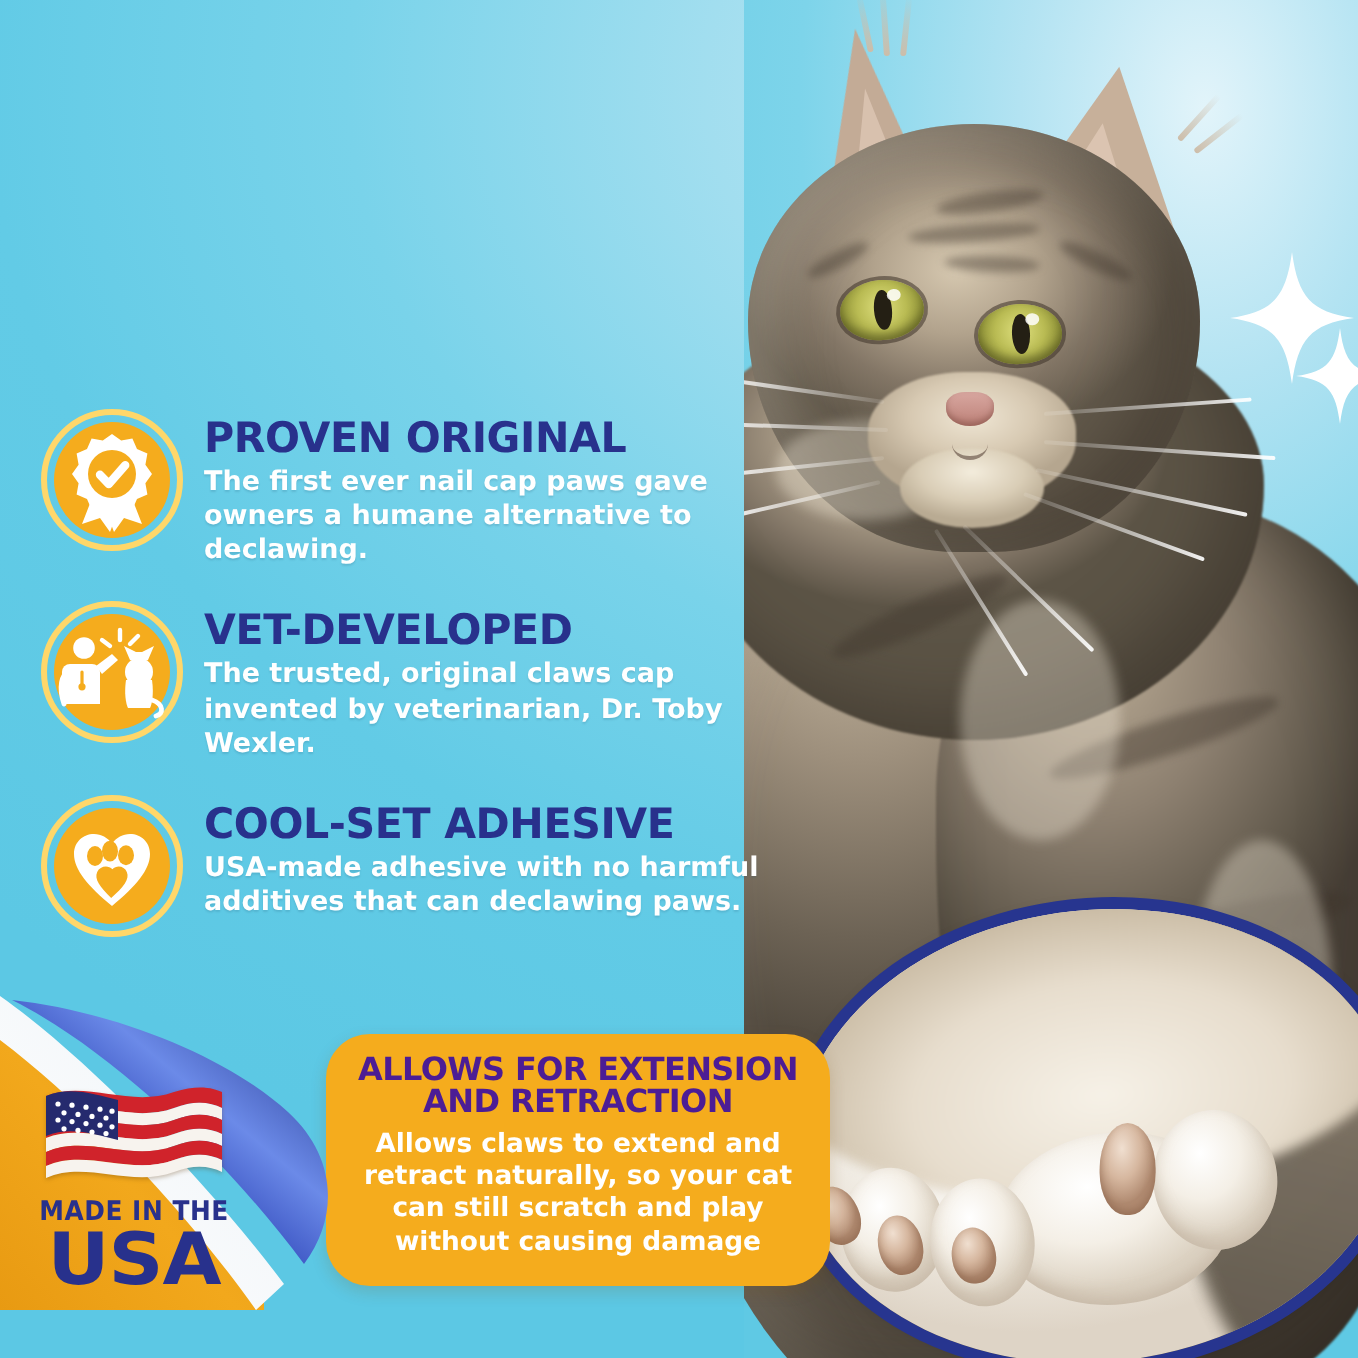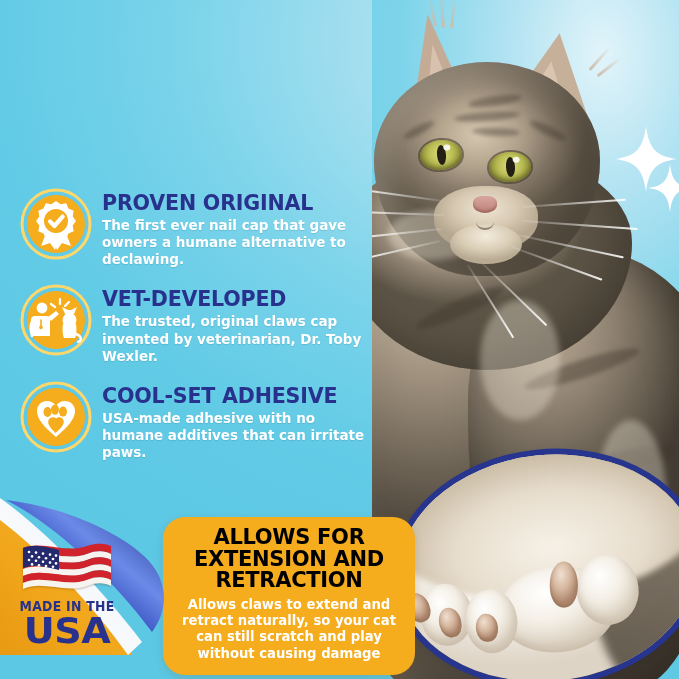--- a/index.html
+++ b/index.html
@@ -228,21 +228,21 @@
     color:#ffffff;
     margin-left:24px;
     margin-top:6px;
     transform:scaleX(1.03);
     transform-origin:left center;
     text-shadow:0 2px 3px rgba(30,80,110,.22);
   }
 
   
   .features{
-    position:absolute; left:20px; top:188px; width:380px;
+    position:absolute; left:20px; top:204px; width:380px;
   }
   .feature{
     display:flex;
     align-items:flex-start;
     margin-bottom:16px;
   }
   .feat-icon{
     flex:0 0 auto;
     width:72px;height:72px;
     margin-right:10px;
@@ -280,23 +280,23 @@
     border-radius:22px;
     padding:10px 14px 13px 14px;
     box-sizing:border-box;
     box-shadow:0 3px 8px rgba(120,80,10,.18);
     text-align:center;
     z-index:6;
   }
   .callout-title{
     font-family:"DejaVu Sans", sans-serif;
     font-weight:bold;
-    font-size:21px;
+    font-size:16px;
     line-height:1.03;
-    color:#000000;
+    color:#4c1d95;
     margin:0 0 5px 0;
     letter-spacing:-.3px;
   }
   .callout-body{
     font-family:"DejaVu Sans", sans-serif;
     font-weight:bold;
     font-size:13.2px;
     line-height:1.23;
     color:#ffffff;
     margin:0;
@@ -436,21 +436,21 @@
           <circle cx="36" cy="36" r="29" fill="#f5ac1d"></circle>
           <path d="M28 40 l-7 18 l9 -3 l5 7 l6 -16 Z" fill="#ffffff"></path>
           <path d="M44 40 l7 18 l-9 -3 l-5 7 l-6 -16 Z" fill="#ffffff"></path>
           <path d="M36 13 l4.6 3.3 5.6 -1 2.3 5.2 5.2 2.3 -1 5.6 3.3 4.6 -3.3 4.6 1 5.6 -5.2 2.3 -2.3 5.2 -5.6 -1 -4.6 3.3 -4.6 -3.3 -5.6 1 -2.3 -5.2 -5.2 -2.3 1 -5.6 -3.3 -4.6 3.3 -4.6 -1 -5.6 5.2 -2.3 2.3 -5.2 5.6 1 Z" fill="#ffffff"></path>
           <circle cx="36" cy="33" r="12" fill="#f5ac1d"></circle>
           <path d="M30 33.4 l4.4 4.6 8.2 -9.4" fill="none" stroke="#ffffff" stroke-width="4.2" stroke-linecap="round" stroke-linejoin="round"></path>
         </svg>
       </div>
       <div class="feat-text">
         <p class="feat-title">PROVEN ORIGINAL</p>
-        <p class="feat-body">The first ever nail cap that gave owners a humane alternative to declawing.</p>
+        <p class="feat-body">The first ever nail cap paws gave owners a humane alternative to declawing.</p>
       </div>
     </div>
 
     <div class="feature">
       <div class="feat-icon">
         <svg width="72" height="72" viewBox="0 0 72 72" aria-hidden="true">
           <circle cx="36" cy="36" r="34" fill="none" stroke="#ffd76a" stroke-width="3"></circle>
           <circle cx="36" cy="36" r="29" fill="#f5ac1d"></circle>
 
           <circle cx="22" cy="24" r="5.4" fill="#ffffff"></circle>
@@ -481,21 +481,21 @@
           <circle cx="36" cy="36" r="29" fill="#f5ac1d"></circle>
           <path d="M36 56 C24 46 17 38 17 30 C17 24 21.5 20 27 20 C30.6 20 33.8 21.8 36 24.8 C38.2 21.8 41.4 20 45 20 C50.5 20 55 24 55 30 C55 38 48 46 36 56 Z" fill="#ffffff"></path>
           <ellipse cx="27.5" cy="31" rx="4" ry="5" fill="#f5ac1d"></ellipse>
           <ellipse cx="35" cy="28.6" rx="4" ry="5.2" fill="#f5ac1d"></ellipse>
           <ellipse cx="43" cy="30.6" rx="4" ry="5" fill="#f5ac1d"></ellipse>
           <path d="M35.6 52 C30 46.5 27 42.5 28.6 39 C30 36 34 35.4 36.2 37.6 C38.4 35.4 42.2 36 43.4 39 C45 42.6 41.6 46.6 35.6 52 Z" fill="#f5ac1d"></path>
         </svg>
       </div>
       <div class="feat-text">
         <p class="feat-title">COOL-SET ADHESIVE</p>
-        <p class="feat-body">USA-made adhesive with no humane additives that can irritate paws.</p>
+        <p class="feat-body">USA-made adhesive with no harmful additives that can declawing paws.</p>
       </div>
     </div>
 
   </div>
 
   <div class="callout">
     <p class="callout-title">ALLOWS FOR EXTENSION AND RETRACTION</p>
     <p class="callout-body">Allows claws to extend and retract naturally, so your cat can still scratch and play without causing damage</p>
   </div>
 

